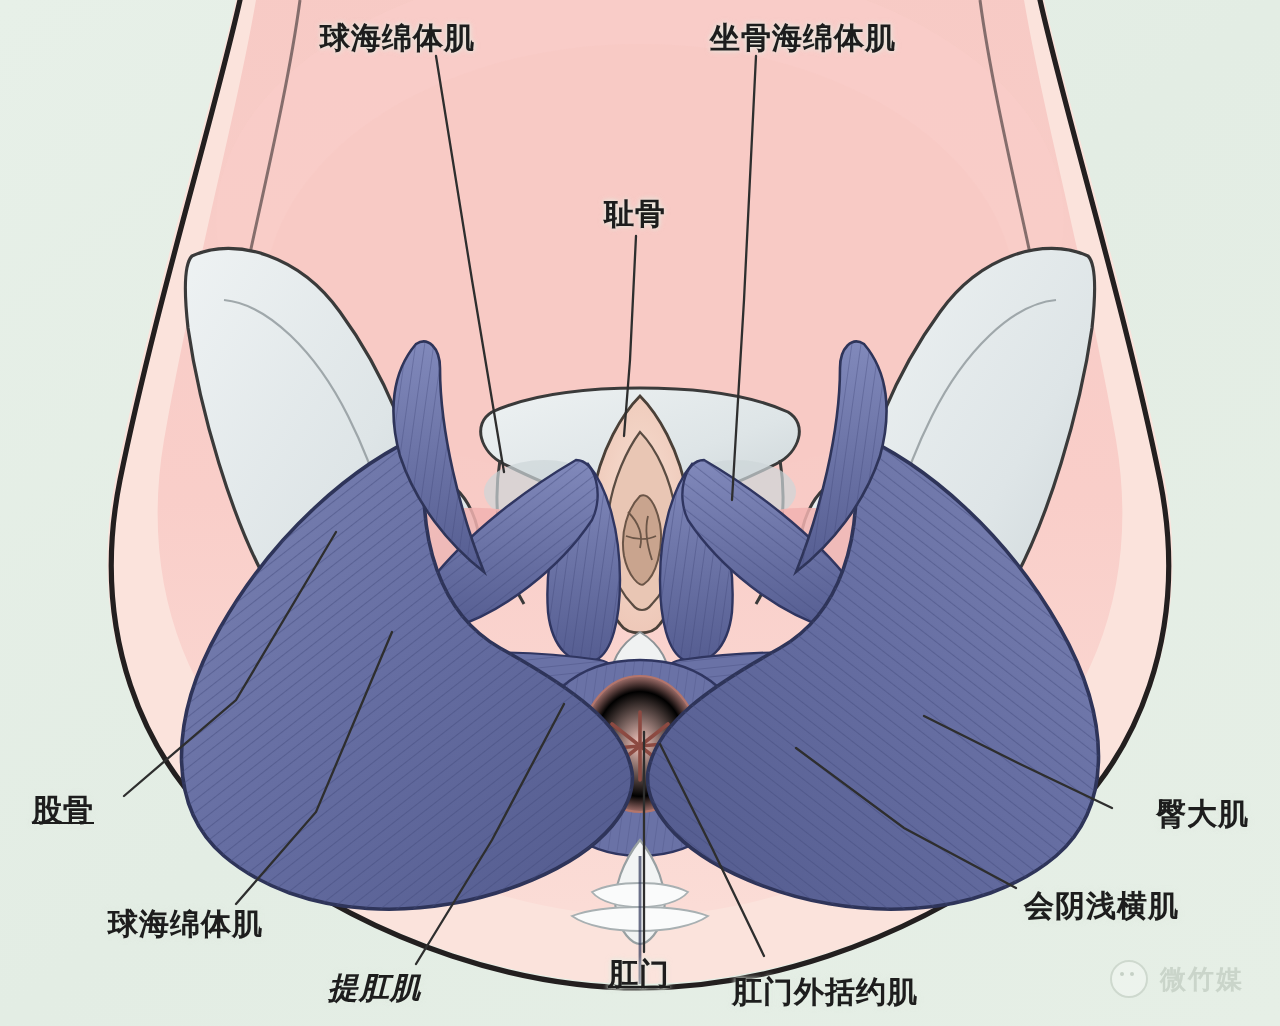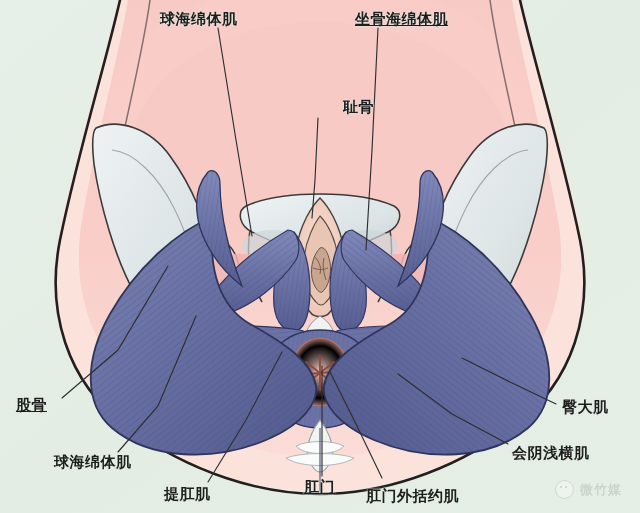--- a/index.html
+++ b/index.html
@@ -295,28 +295,28 @@
           <polyline points="322,476 322,420 322,366"></polyline>
           <polyline points="382,478 356,424 330,372"></polyline>
           <polyline points="556,404 510,382 462,358"></polyline>
           <polyline points="508,444 452,414 398,374"></polyline>
         </g>
     </g>
   </svg>
 
   <div id="labels">
       <div class="label" style="left: 160px; top: 12px;">球海绵体肌</div>
-      <div class="label" style="left: 355px; top: 12px; text-decoration: underline;">坐骨海绵体肌</div>
-      <div class="label" style="left: 302px; top: 100px; margin-left: 41px;">耻骨</div>
+      <div class="label" style="left: 355px; top: 12px;">坐骨海绵体肌</div>
+      <div class="label" style="left: 302px; top: 100px;">耻骨</div>
       <div class="label" style="left: 16px; top: 398px; text-decoration: underline;">股骨</div>
       <div class="label" style="left: 54px; top: 455px;">球海绵体肌</div>
-      <div class="label" style="left: 164px; top: 487px;">提肛肌</div>
+      <div class="label" style="left: 164px; top: 487px; font-style: italic;">提肛肌</div>
       <div class="label" style="left: 304px; top: 480px; text-decoration: underline;">肛门</div>
       <div class="label" style="left: 366px; top: 489px; text-align: center;">肛门外括约肌</div>
-      <div class="label" style="left: 562px; top: 400px;">臀大肌</div>
+      <div class="label" style="left: 578px; top: 400px;">臀大肌</div>
       <div class="label" style="left: 512px; top: 446px;">会阴浅横肌</div>
     </div>
 
   <div id="watermark">
     <span class="wm-icon"></span>
     <span class="wm-text">微竹媒</span>
   </div>
 
 </div>
 

